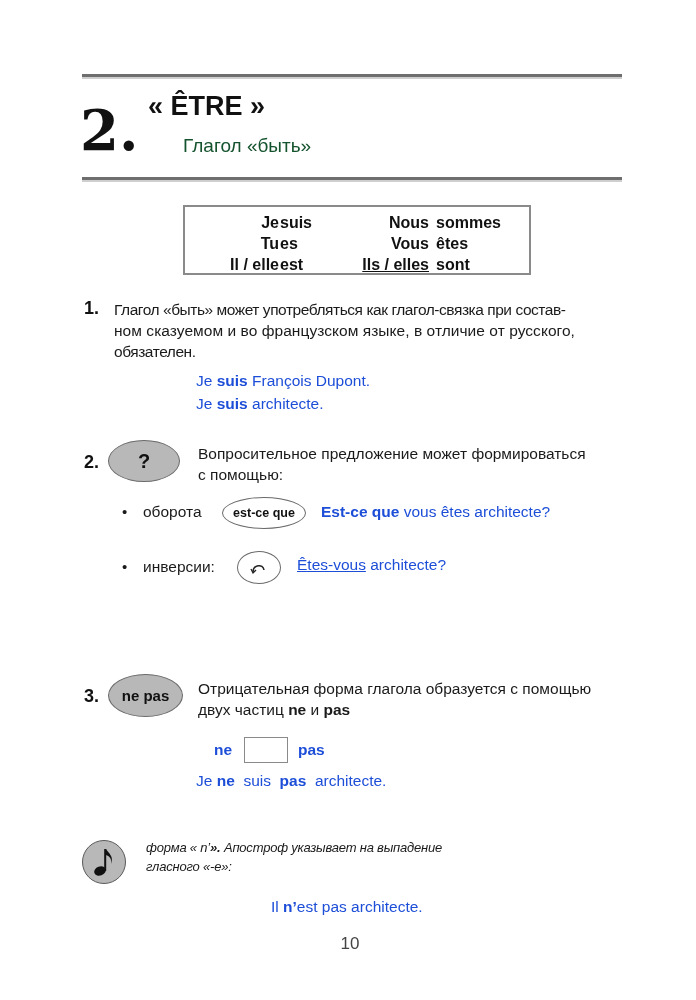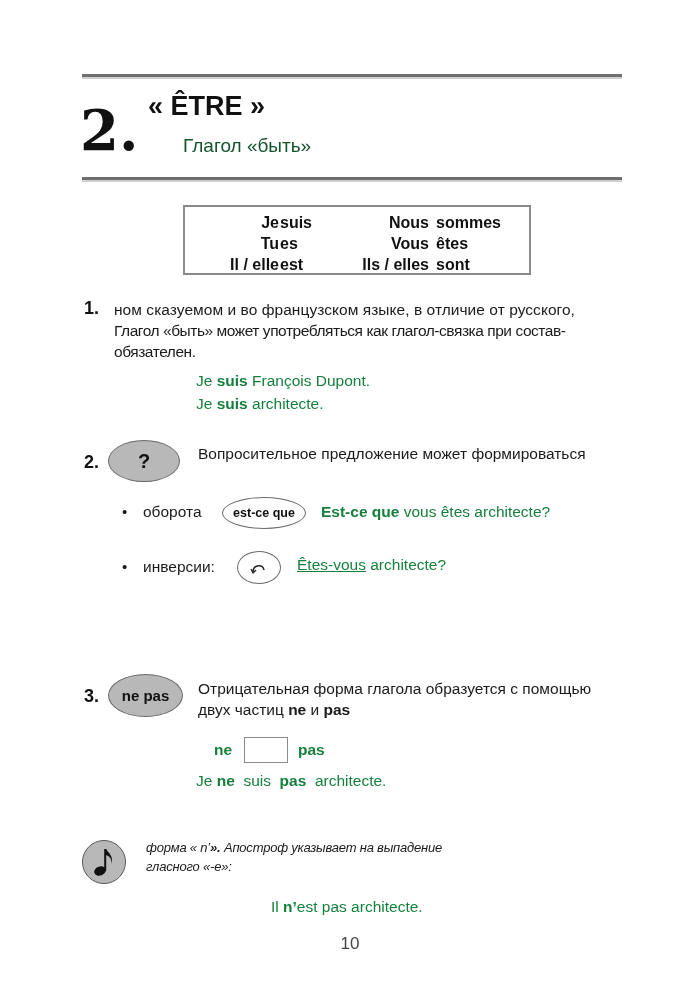--- a/index.html
+++ b/index.html
@@ -12,21 +12,21 @@
 
     .conj-box { left: 183px; top: 205px; width: 348px; height: 70px; border: 2px solid #8a8a8a; box-sizing: border-box; }
     .conj-cell { position: absolute; font-family: "Liberation Sans", sans-serif; font-weight: bold; font-size: 16px; line-height: 21px; color: #111; }
     .pron-l { right: 250px; text-align: right; }
     .verb-l { left: 95px; }
     .pron-r { right: 100px; text-align: left; }
     .verb-r { left: 251px; }
 
     .num { font-family: "Liberation Sans", sans-serif; font-weight: bold; font-size: 18px; color: #111; }
     .para { font-family: "Liberation Sans", sans-serif; font-size: 15.5px; line-height: 21px; color: #1a1a1a; }
-    .ex { font-family: "Liberation Sans", sans-serif; font-size: 15.5px; line-height: 21px; color: #15803d; }
+    .ex { font-family: "Liberation Sans", sans-serif; font-size: 15.5px; line-height: 21px; color: #1d4ed8; }
     .b { font-weight: bold; }
     .u { text-decoration: underline; }
 
     .oval-gray { position: absolute; background: #b8b8b8; border: 1.5px solid #6a6a6a; border-radius: 50%; box-sizing: border-box; display: flex; align-items: center; justify-content: center; font-family: "Liberation Sans", sans-serif; font-weight: bold; color: #111; }
     .oval-white { position: absolute; background: #fff; border: 1.5px solid #6a6a6a; border-radius: 50%; box-sizing: border-box; display: flex; align-items: center; justify-content: center; font-family: "Liberation Sans", sans-serif; font-weight: bold; color: #111; }
     .bullet { font-size: 15px; }
 
     .blank-box { left: 244px; top: 737px; width: 44px; height: 26px; border: 1.5px solid #8a8a8a; box-sizing: border-box; background: #fff; }
     .note { font-family: "Liberation Sans", sans-serif; font-style: italic; font-size: 13px; line-height: 19px; color: #1a1a1a; letter-spacing: -0.2px; }
     .music-circle { left: 82px; top: 840px; width: 44px; height: 44px; border-radius: 50%; background: #b8b8b8; border: 1.5px solid #5a5a5a; box-sizing: border-box; display:flex; align-items:center; justify-content:center; }
@@ -46,41 +46,42 @@
   <div class="conj-cell verb-l" style="top:5px;">suis</div>
   <div class="conj-cell pron-l" style="top:26px;">Tu</div>
   <div class="conj-cell verb-l" style="top:26px;">es</div>
   <div class="conj-cell pron-l" style="top:47px;">Il / elle</div>
   <div class="conj-cell verb-l" style="top:47px;">est</div>
 
   <div class="conj-cell pron-r" style="top:5px;">Nous</div>
   <div class="conj-cell verb-r" style="top:5px;">sommes</div>
   <div class="conj-cell pron-r" style="top:26px;">Vous</div>
   <div class="conj-cell verb-r" style="top:26px;">êtes</div>
-  <div class="conj-cell pron-r" style="top:47px;">Ils / elles</div>
+  <div class="conj-cell pron-r" style="top:47px;text-decoration:underline;">Ils / elles</div>
   <div class="conj-cell verb-r" style="top:47px;">sont</div>
 </div>
 
 <div class="abs num" style="left:84px; top:298px;">1.</div>
 <div class="abs para" style="left:114px; top:299px; width:520px; letter-spacing:-0.45px; white-space:nowrap;">
+  <div>Глагол «быть» может употребляться как глагол-связка при состав-</div>
   <div style="letter-spacing:0.05px;">ном сказуемом и во французском языке, в отличие от русского,</div>
-  <div>Глагол «быть» может употребляться как глагол-связка при состав-</div>
   <div>обязателен.</div>
 </div>
 <div class="abs ex" style="left:196px; top:370px;">
   <span>Je </span><span class="b">suis</span><span> François Dupont.</span>
 </div>
 <div class="abs ex" style="left:196px; top:393px;">
   <span>Je </span><span class="b">suis</span><span> architecte.</span>
 </div>
 
 <div class="abs num" style="left:84px; top:452px;">2.</div>
 <div class="oval-gray" style="left:108px; top:440px; width:72px; height:42px; font-size:20px;">?</div>
 <div class="abs para" style="left:198px; top:443px; white-space:nowrap;">
   <div>Вопросительное предложение может формироваться</div>
+  <div>с помощью:</div>
 </div>
 
 <div class="abs para bullet" style="left:122px; top:501px;">•</div>
 <div class="abs para" style="left:143px; top:501px;">оборота</div>
 <div class="oval-white" style="left:222px; top:497px; width:84px; height:32px; font-size:12.5px;">est-ce que</div>
 <div class="abs ex" style="left:321px; top:501px;">
   <span class="b">Est-ce que</span><span> vous êtes architecte?</span>
 </div>
 
 <div class="abs para bullet" style="left:122px; top:556px;">•</div>

